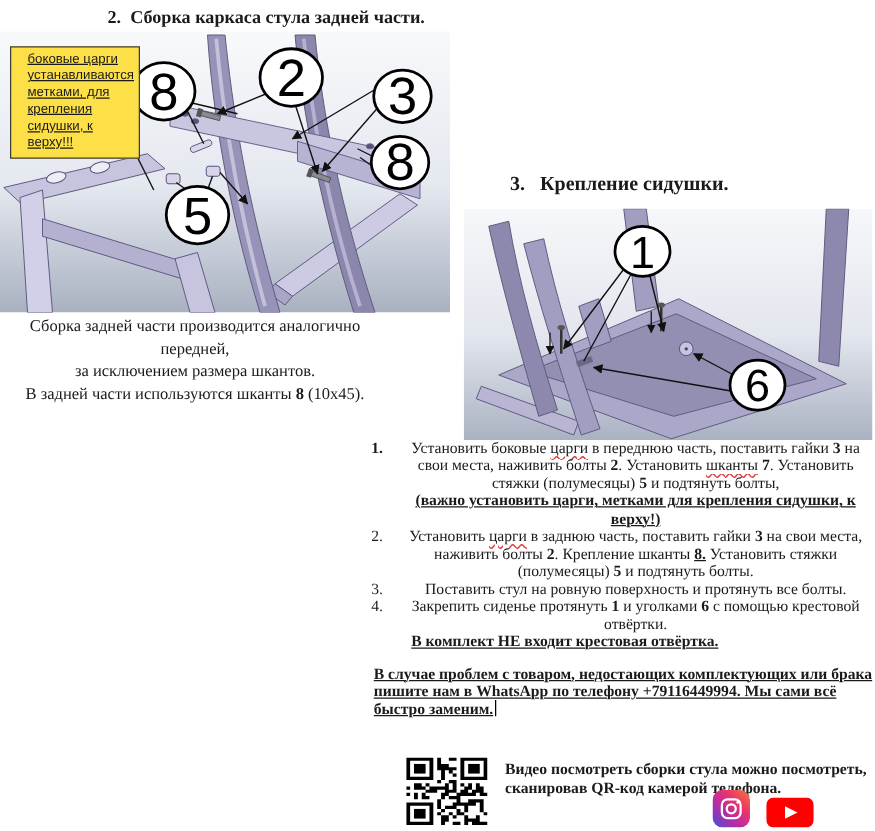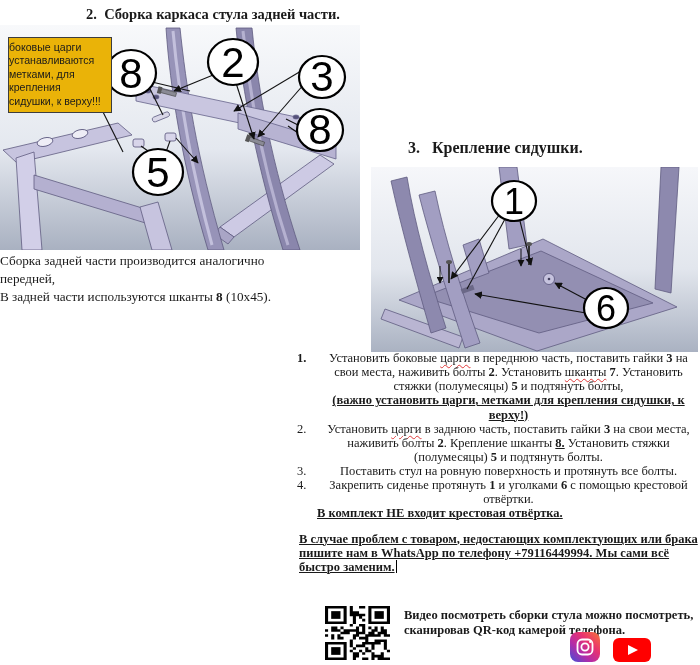--- a/index.html
+++ b/index.html
@@ -12,44 +12,45 @@
     overflow:hidden;
   }
   .abs { position:absolute; }
 
   
   .sec-title { font-size:14.5px; white-space:pre;font-weight:bold; }
 
   
   .note-box {
     left:8px; top:37px; width:104px;
-    background:#eab308;
+    background:#fde047;
     border:1.6px solid #3d3d3d;
-    padding:3px 4px 4px 0;
+    padding:3px 4px 4px 13px;
     font-family:"Liberation Sans", sans-serif;
     font-size:10.6px; line-height:1.27;
     z-index:5;
+    text-decoration:underline;
   }
 
   
   .fig1-caption {
     left:0; top:252px; width:312px;
     font-size:13.2px; line-height:1.36;
-    text-align:left;
+    text-align:center;
   }
 
   
   .instructions {
     left:293px; top:351px; width:407px;
     font-size:12.5px; line-height:1.13;
   }
   .item { display:flex; }
   .item .num { flex:0 0 24px; padding-left:4px; }
   .item .body { flex:1;text-align:center; }
-  .indent { margin-left:24px; }
+  .indent { margin-left:36px; }
   .b { font-weight:bold; }
   .u { text-decoration:underline; text-decoration-thickness:1px; }
   .sq {
     text-decoration-line:underline;
     text-decoration-style:wavy;
     text-decoration-color:#e03a3a;
     text-decoration-thickness:1px;
     text-underline-offset:2px;
   }
   .warranty { margin-top:11px; margin-left:6px; }
@@ -170,20 +171,21 @@
       <ellipse cx="158" cy="147" rx="25" ry="23" fill="#fff" stroke="#000" stroke-width="2.2"></ellipse>
       <text class="callout-num" x="158" y="162" text-anchor="middle">5</text>
     </g>
   </g>
 </svg>
 
 <div class="abs note-box">боковые царги устанавливаются метками, для крепления сидушки, к верху!!!</div>
 
 <div class="abs fig1-caption">
   <div><span>Сборка задней части производится аналогично передней,</span></div>
+  <div><span>за исключением размера шкантов.</span></div>
   <div><span>В задней части используются шканты </span><span class="b">8</span><span> (10x45).</span></div>
 </div>
 
 <div class="abs sec-title" style="left:408px; top:139px; font-size:16px;">3.   Крепление сидушки.</div>
 
 <svg class="abs" style="left:371px; top:167px;" width="327" height="185" viewBox="0 0 327 185">
   <defs>
     <linearGradient id="bg2" x1="0" y1="0" x2="0" y2="1">
       <stop offset="0" stop-color="#f6f7fa"></stop>
       <stop offset="0.55" stop-color="#e2e6ed"></stop>

